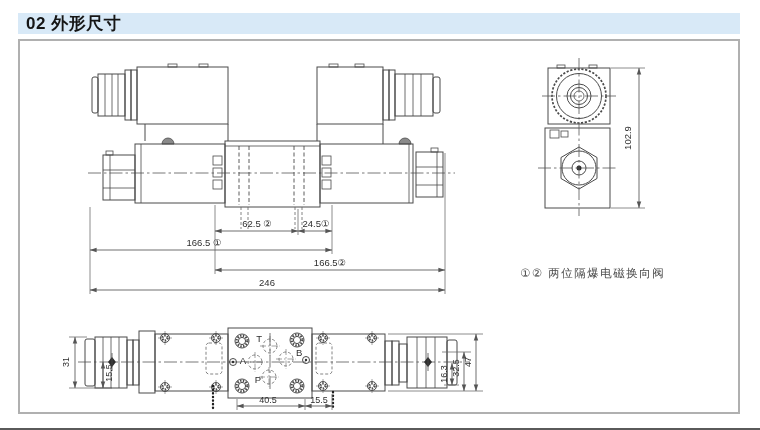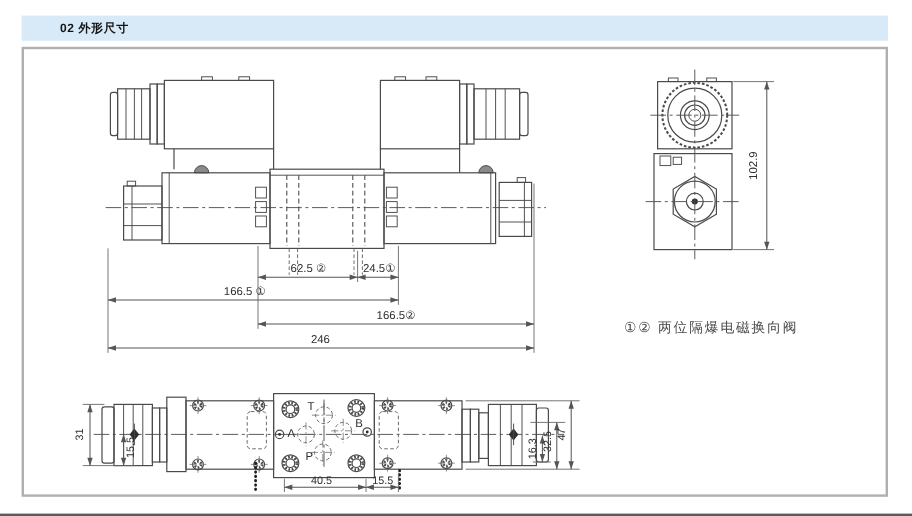--- a/index.html
+++ b/index.html
@@ -5,21 +5,21 @@
   html,body{margin:0;padding:0;}
   body{
     width:760px;height:430px;position:relative;background:#ffffff;
     font-family:"Liberation Sans","DejaVu Sans",sans-serif;overflow:hidden;
   }
   .header-bar{
     position:absolute;left:18px;top:13px;width:722px;height:21px;
     background:#d8e9f7;display:flex;align-items:center;
   }
   .header-title{
-    font-size:10px;font-weight:bold;color:#151515;padding-left:32px;letter-spacing:.5px;
+    font-size:17px;font-weight:bold;color:#151515;padding-left:8px;letter-spacing:.5px;
   }
   .content-box{
     position:absolute;left:18px;top:39px;width:718px;height:371px;
     background:#ffffff;border:2px solid #b0b0b0;box-sizing:content-box;
   }
   .bottom-strip{
     position:absolute;left:0;bottom:0;width:760px;height:2px;background:#5a5a5a;
   }
   svg.drawing{position:absolute;left:0;top:0;pointer-events:none;}
   svg text{font-family:"Liberation Sans","DejaVu Sans",sans-serif;}

